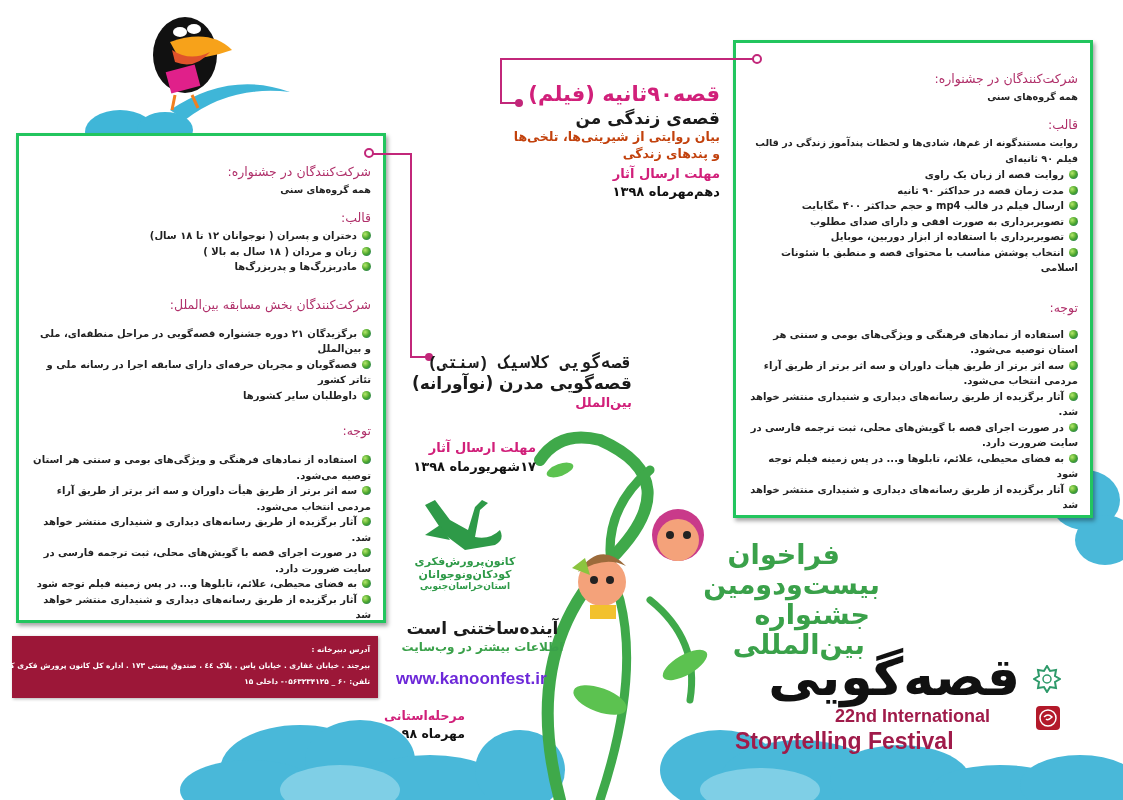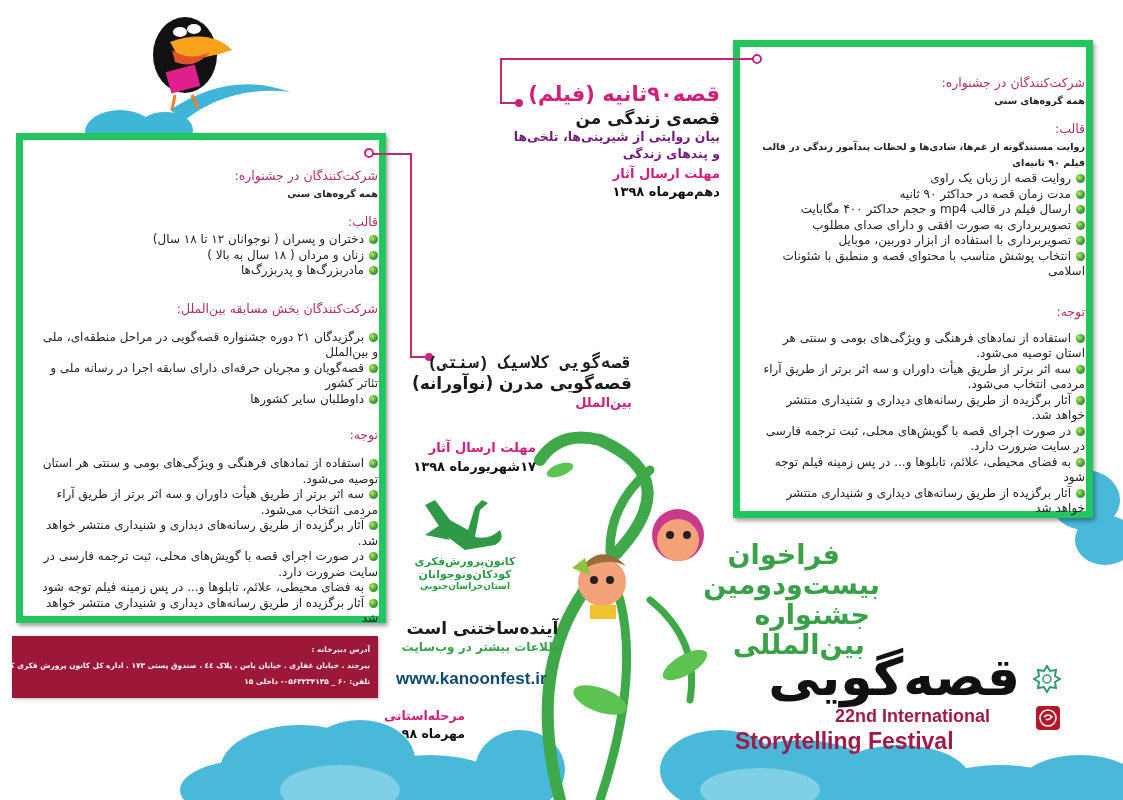--- a/index.html
+++ b/index.html
@@ -10,42 +10,42 @@
     position: relative;
     color: #222;
   }
   .abs { position: absolute; }
   .rtl { direction: rtl; text-align: right; }
 
   
   .info-box {
     position: absolute;
     background: #fff;
-    border: 7px solid #22c55e;
+    border: 3px solid #22c55e;
     box-shadow: 2px 3px 4px rgba(0,0,0,0.35);
     direction: rtl;
     text-align: right;
-    padding: 14px 1px 10px 14px;
+    padding: 14px 12px 10px 14px;
   }
   .sec-title {
     color: #b0306a;
     font-size: 12.5px;
     margin-top: 10px;
     margin-bottom: 3px;
   }
   .sec-text {
     font-size: 9.6px;
     font-weight: bold;
     line-height: 16px;
     color: #222;
   }
   ul.bul { list-style: none; }
   ul.bul li {
-    font-size: 12px;
-    font-weight: normal;
+    font-size: 10px;
+    font-weight: bold;
     line-height: 15.5px;
     color: #222;
     position: relative;
   }
   ul.bul li .dot {
     display: inline-block;
     width: 9px; height: 9px;
     border-radius: 50%;
     background: radial-gradient(circle at 35% 35%, #b6e86a 0%, #4aa52c 50%, #1d6f78 100%);
     margin-left: 5px;
@@ -53,21 +53,21 @@
   }
 
   
   .line { position: absolute; background: #c2277a; }
   .ring { position: absolute; width: 10px; height: 10px; border: 2px solid #c2277a; border-radius: 50%; background: #fff; }
   .pin { position: absolute; width: 8px; height: 8px; background: #c2277a; border-radius: 50%; }
 
   
   .mag-title { color: #d1207a; font-weight: bold; font-size: 21px; }
   .blk-title { color: #1b1b1b; font-weight: bold; font-size: 17px; }
-  .blk-sub { color: #701a75; font-size: 12.5px; font-weight: bold; line-height: 17px; }
+  .blk-sub { color: #c2410c; font-size: 12.5px; font-weight: bold; line-height: 17px; }
   .mag-sub { color: #d1207a; font-weight: bold; font-size: 13px; }
   .date { color: #111; font-weight: bold; font-size: 13px; }
 
   .address-box {
     position: absolute; left: 12px; top: 636px; width: 366px; height: 62px;
     background: #9c1738; color: #fff; direction: rtl; text-align: right;
     padding: 6px 8px; box-shadow: 1px 1px 3px rgba(0,0,0,0.3);
   }
   .address-box div { font-size: 7.4px; font-weight: bold; line-height: 16px; white-space: nowrap; }
 
@@ -238,21 +238,21 @@
   </svg>
   <div class="rtl" style="color:#2e9a48; font-weight:bold; font-size:11px; text-align:center;">کانون‌پرورش‌فکری</div>
   <div class="rtl" style="color:#2e9a48; font-weight:bold; font-size:11px; text-align:center;">کودکان‌ونوجوانان</div>
   <div class="rtl" style="color:#2e9a48; font-weight:bold; font-size:9px; text-align:center;">استان‌خراسان‌جنوبی</div>
 </div>
 
 <div class="abs rtl" style="left:390px; top:618px; width:185px;">
   <div style="font-size:17px; font-weight:bold; color:#1b1b1b; text-align:center;">آینده‌ساختنی است</div>
   <div style="font-size:12px; font-weight:bold; color:#3aa14a; text-align:center; margin-top:2px;">اطلاعات بیشتر در وب‌سایت</div>
 </div>
-<a class="abs" style="left:396px; top:669px; font-family:'Liberation Sans', sans-serif; font-weight:bold; font-size:17px; color:#0c4a6e; text-decoration:none;">www.kanoonfest.ir</a>
+<a class="abs" style="left:396px; top:669px; font-family:'Liberation Sans', sans-serif; font-weight:bold; font-size:17px; color:#6d28d9; text-decoration:none;">www.kanoonfest.ir</a>
 <div class="abs rtl" style="left:385px; top:708px; width:80px;">
   <div style="color:#d1207a; font-weight:bold; font-size:12.5px;">مرحله‌استانی</div>
   <div style="color:#111; font-weight:bold; font-size:12.5px; margin-top:3px;">مهرماه ۹۸</div>
 </div>
 
 <div class="address-box">
   <div>آدرس دبیرخانه :</div>
   <div>بیرجند . خیابان غفاری . خیابان یاس . پلاک ٤٤ . صندوق پستی ۱۷۳ . اداره کل کانون پرورش فکری کودکان و نوجوانان</div>
   <div>تلفن: ۶۰ _ ۰۵۶۳۲۳۴۱۲۵- داخلی ۱۵</div>
 </div>

